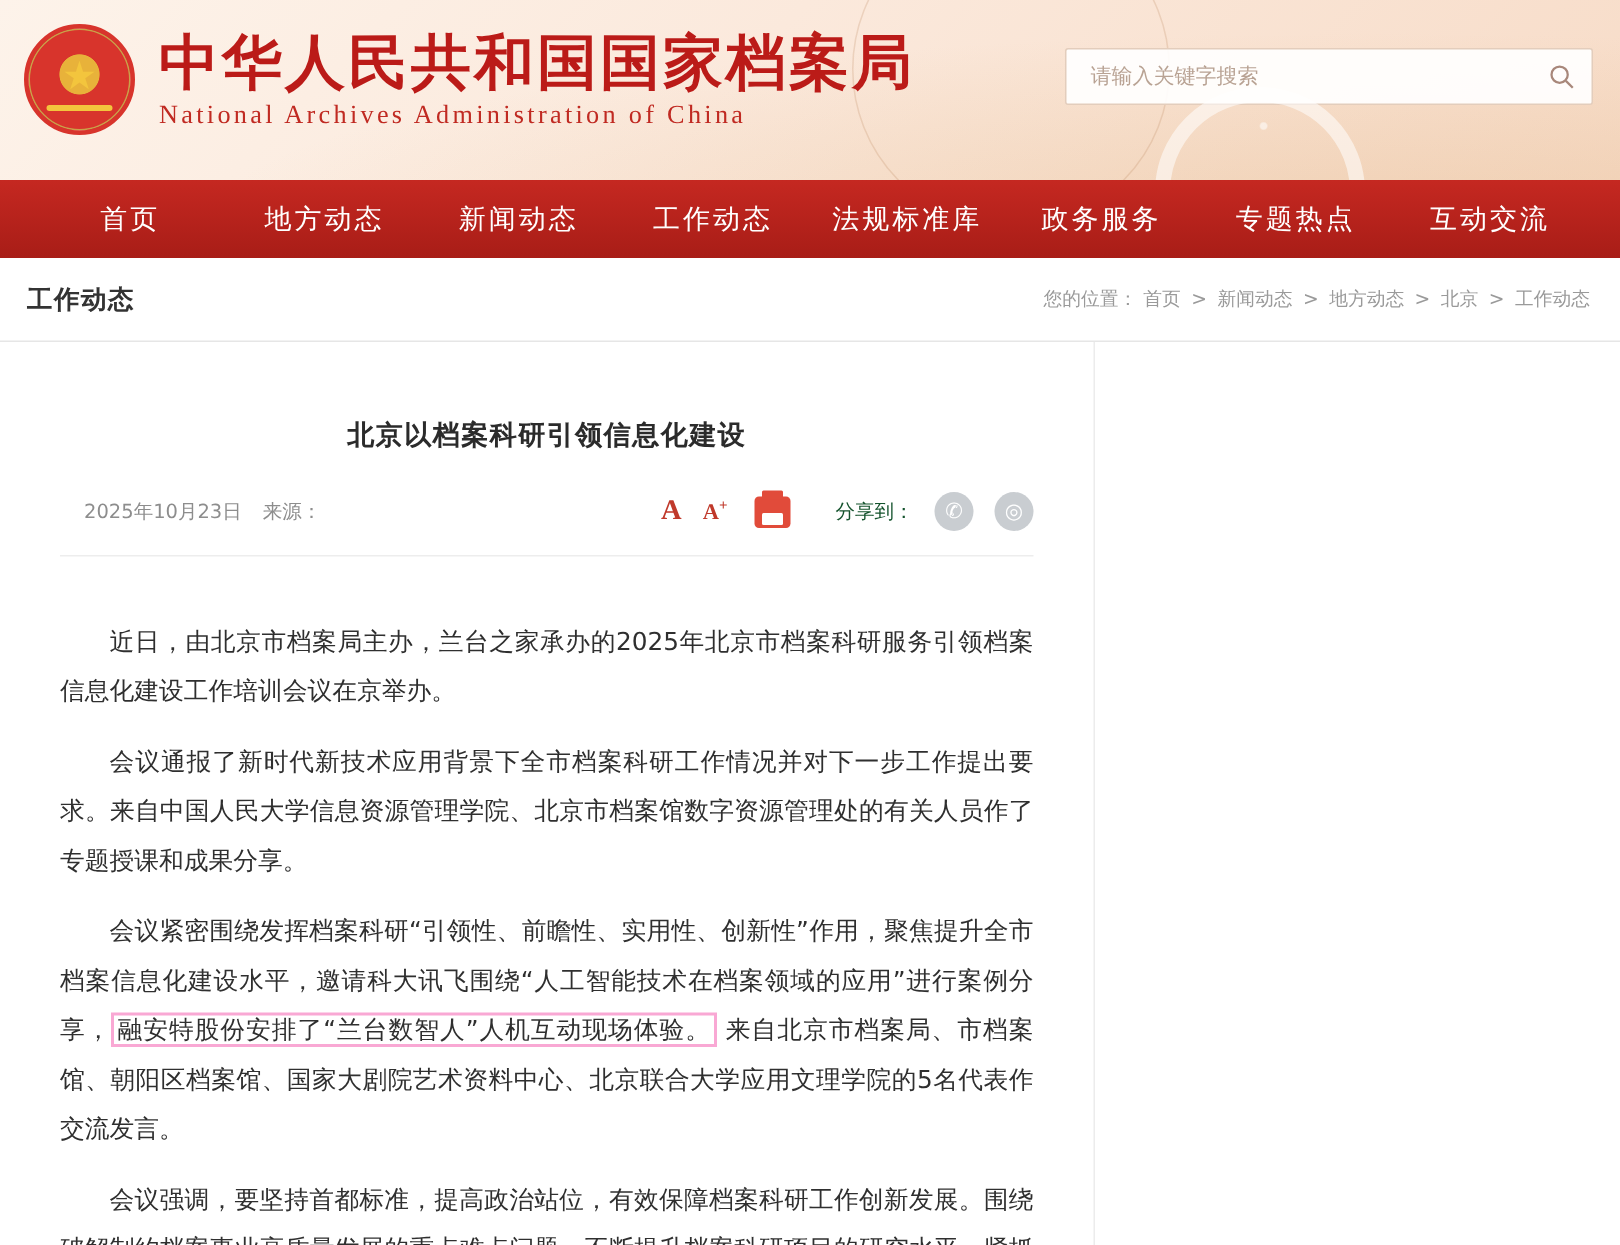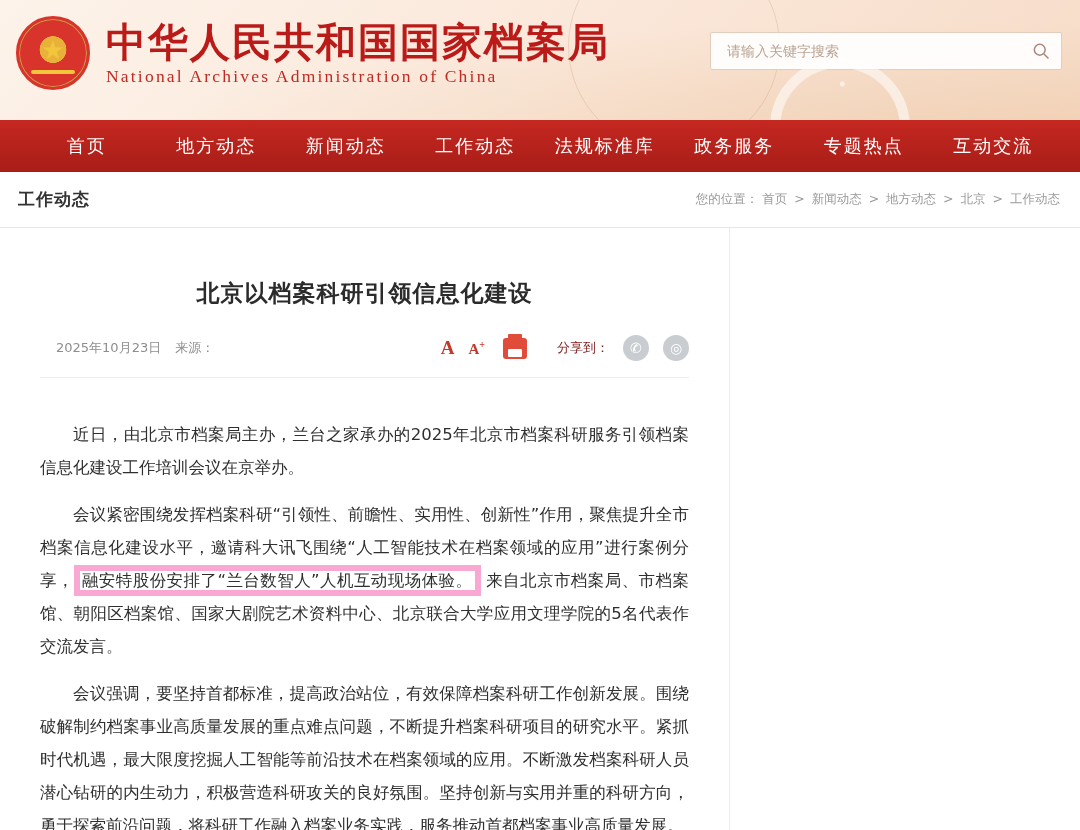--- a/index.html
+++ b/index.html
@@ -111,21 +111,21 @@
   
   .content-wrap { display: flex; }
   .article {
     width: 730px; min-height: 600px;
     border-right: 1px solid #ececec;
     padding: 34px 40px 0 40px;
   }
   .side { flex: 1; }
 
   .art-title {
-    text-align: center; font-size: 23px; color: #2b2b2b; font-weight: 700;
+    text-align: center; font-size: 18px; color: #2b2b2b; font-weight: 700;
     font-family: "DejaVu Sans", "Liberation Sans", sans-serif;
     letter-spacing: 1px; margin: 16px 0 26px;
   }
   .meta-row {
     display: flex; align-items: center; gap: 14px;
     font-size: 13px; color: #8d8d8d;
     font-family: "DejaVu Sans", "Liberation Sans", sans-serif;
     padding-bottom: 16px;
     border-bottom: 1px solid #ededed;
     margin-bottom: 8px;
@@ -140,38 +140,38 @@
     background: #e14b3a; position: relative; cursor: pointer; margin-left: 4px;
   }
   .print-btn::before{
     content:""; position:absolute; left:5px; top:-4px; width:14px; height:6px;
     background:#e14b3a; border-radius:1px;
   }
   .print-btn::after{
     content:""; position:absolute; left:5px; bottom:2px; width:14px; height:8px;
     background:#fff; border-radius:1px;
   }
-  .share-label { margin-left: 16px; color:#7f1d1d;text-align:center; }
+  .share-label { margin-left: 16px; color:#14532d;text-align:center; }
   .share-ico {
     width: 26px; height: 26px; border-radius: 50%;
     display:inline-flex; align-items:center; justify-content:center;
     color:#fff; font-size:14px; cursor:pointer;
   }
   .wechat { background: #c9cdd1; }
   .weibo  { background: #c9cdd1; }
 
   .art-body {
     font-size: 16.5px; line-height: 2.0; color: #2f2f2f;
     font-family: "DejaVu Sans", "Liberation Sans", sans-serif;
     text-align: justify;
     padding-top: 18px;
   }
   .art-body p { margin: 14px 0 14px 0; text-indent: 2em; }
   .hl-box {
-    border: 6px solid #f9a8d4;
+    border: 2px solid #f9a8d4;
     padding: 0 2px;
     box-decoration-break: clone;
     -webkit-box-decoration-break: clone;
   }
 </style>
 </head>
 <body>
 
 <div class="page">
 
@@ -241,20 +241,23 @@
         <span class="share-label">分享到：</span>
         <span class="share-ico wechat">✆</span>
         <span class="share-ico weibo">◎</span>
       </div>
 
       <div class="art-body">
         <p>
           <span>近日，由北京市档案局主办，兰台之家承办的2025年北京市档案科研服务引领档案信息化建设工作培训会议在京举办。</span>
         </p>
         <p>
+          <span>会议通报了新时代新技术应用背景下全市档案科研工作情况并对下一步工作提出要求。来自中国人民大学信息资源管理学院、北京市档案馆数字资源管理处的有关人员作了专题授课和成果分享。</span>
+        </p>
+        <p>
           <span>会议紧密围绕发挥档案科研“引领性、前瞻性、实用性、创新性”作用，聚焦提升全市档案信息化建设水平，邀请科大讯飞围绕“人工智能技术在档案领域的应用”进行案例分享，</span><span class="hl-box">融安特股份安排了“兰台数智人”人机互动现场体验。</span><span> 来自北京市档案局、市档案馆、朝阳区档案馆、国家大剧院艺术资料中心、北京联合大学应用文理学院的5名代表作交流发言。</span>
         </p>
         <p>
           <span>会议强调，要坚持首都标准，提高政治站位，有效保障档案科研工作创新发展。围绕破解制约档案事业高质量发展的重点难点问题，不断提升档案科研项目的研究水平。紧抓时代机遇，最大限度挖掘人工智能等前沿技术在档案领域的应用。不断激发档案科研人员潜心钻研的内生动力，积极营造科研攻关的良好氛围。坚持创新与实用并重的科研方向，勇于探索前沿问题，将科研工作融入档案业务实践，服务推动首都档案事业高质量发展。</span>
         </p>
       </div>
     </div>
 
     <div class="side"></div>
   </div>

